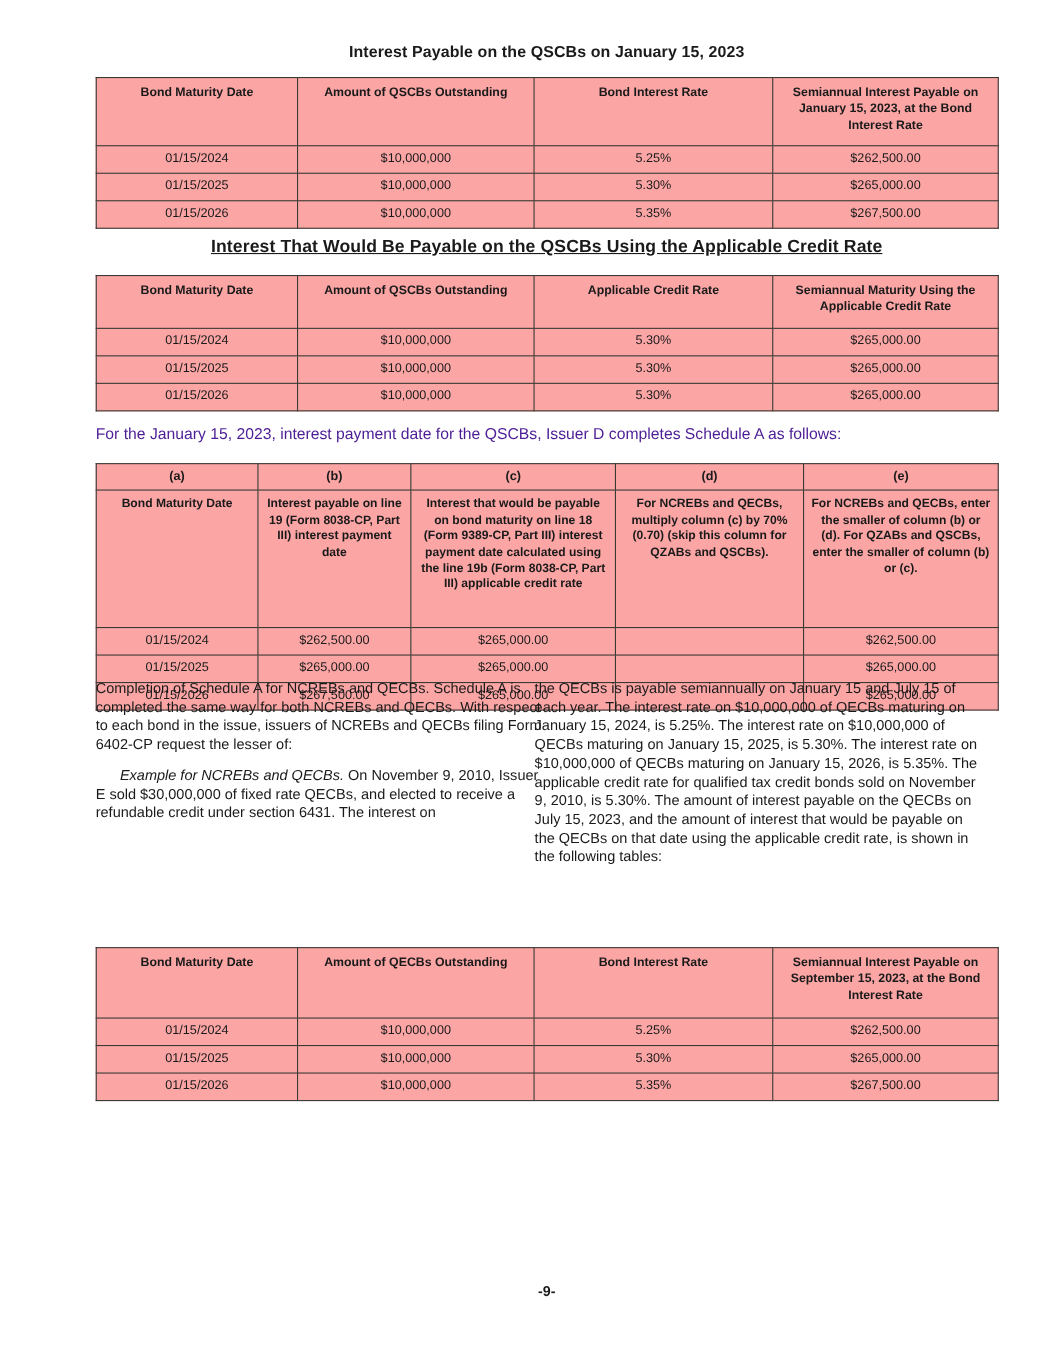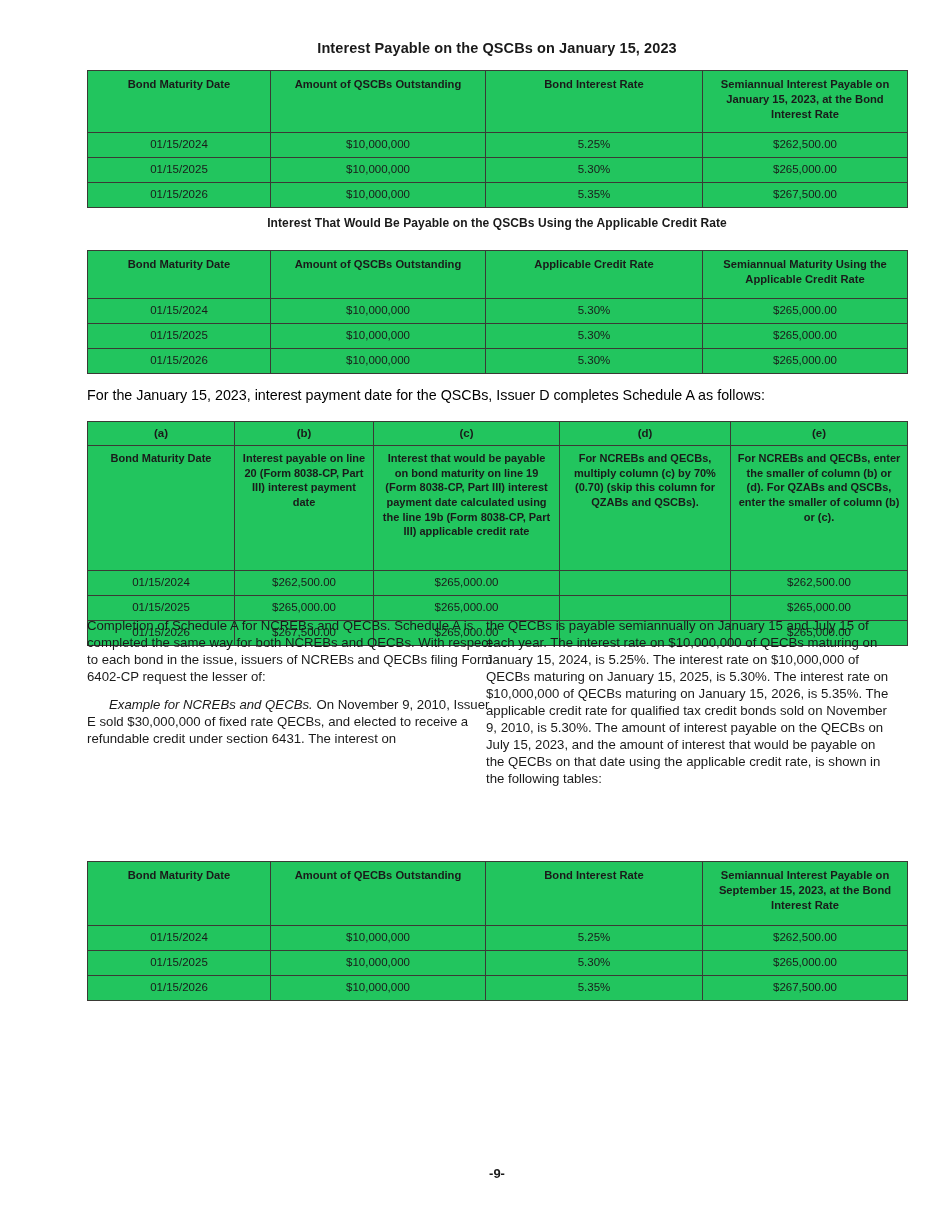--- a/index.html
+++ b/index.html
@@ -29,28 +29,28 @@
   .tbl-heading {
     position: absolute;
     left: 65px;
     width: 820px;
     text-align: center;
     font-weight: bold;
     color: #1a1a1a;
     letter-spacing: 0.1px;
   }
   .tbl-heading.h1 { font-size: 14.5px; }
-  .tbl-heading.h2 { font-size: 12px; }
+  .tbl-heading.h2 { font-size: 16px; text-decoration: underline; }
 
   
   table.doc-table {
     position: absolute;
     border-collapse: collapse;
     table-layout: fixed;
-    background: #22c55e;
+    background: #fca5a5;
   }
   table.doc-table td,
   table.doc-table th {
     border: 1px solid #3a3a35;
     padding: 0;
     vertical-align: top;
     text-align: center;
     color: #1a1a1a;
   }
   table.doc-table th {
@@ -85,21 +85,21 @@
     vertical-align: top;
   }
 
   
   .intro-line {
     position: absolute;
     left: 65px;
     width: 830px;
     font-size: 14.3px;
     line-height: 1.3;
-    color: #000000;
+    color: #4c1d95;
   }
 
   
   .bodycol {
     position: absolute;
     font-size: 13.2px;
     line-height: 1.285;
     color: #1a1a1a;
     text-align: left;
   }
@@ -221,22 +221,22 @@
     <thead>
       <tr>
         <th class="letter">(a)</th>
         <th class="letter">(b)</th>
         <th class="letter">(c)</th>
         <th class="letter">(d)</th>
         <th class="letter">(e)</th>
       </tr>
       <tr>
         <th class="desc">Bond Maturity Date</th>
-        <th class="desc">Interest payable on line 20 (Form 8038-CP, Part III) interest payment date</th>
-        <th class="desc">Interest that would be payable on bond maturity on line 19 (Form 8038-CP, Part III) interest payment date calculated using the line 19b (Form 8038-CP, Part III) applicable credit rate</th>
+        <th class="desc">Interest payable on line 19 (Form 8038-CP, Part III) interest payment date</th>
+        <th class="desc">Interest that would be payable on bond maturity on line 18 (Form 9389-CP, Part III) interest payment date calculated using the line 19b (Form 8038-CP, Part III) applicable credit rate</th>
         <th class="desc">For NCREBs and QECBs, multiply column (c) by 70% (0.70) (skip this column for QZABs and QSCBs).</th>
         <th class="desc">For NCREBs and QECBs, enter the smaller of column (b) or (d). For QZABs and QSCBs, enter the smaller of column (b) or (c).</th>
       </tr>
     </thead>
     <tbody>
       <tr>
         <td class="datacell">01/15/2024</td>
         <td class="datacell">$262,500.00</td>
         <td class="datacell">$265,000.00</td>
         <td class="datacell empty"></td>

